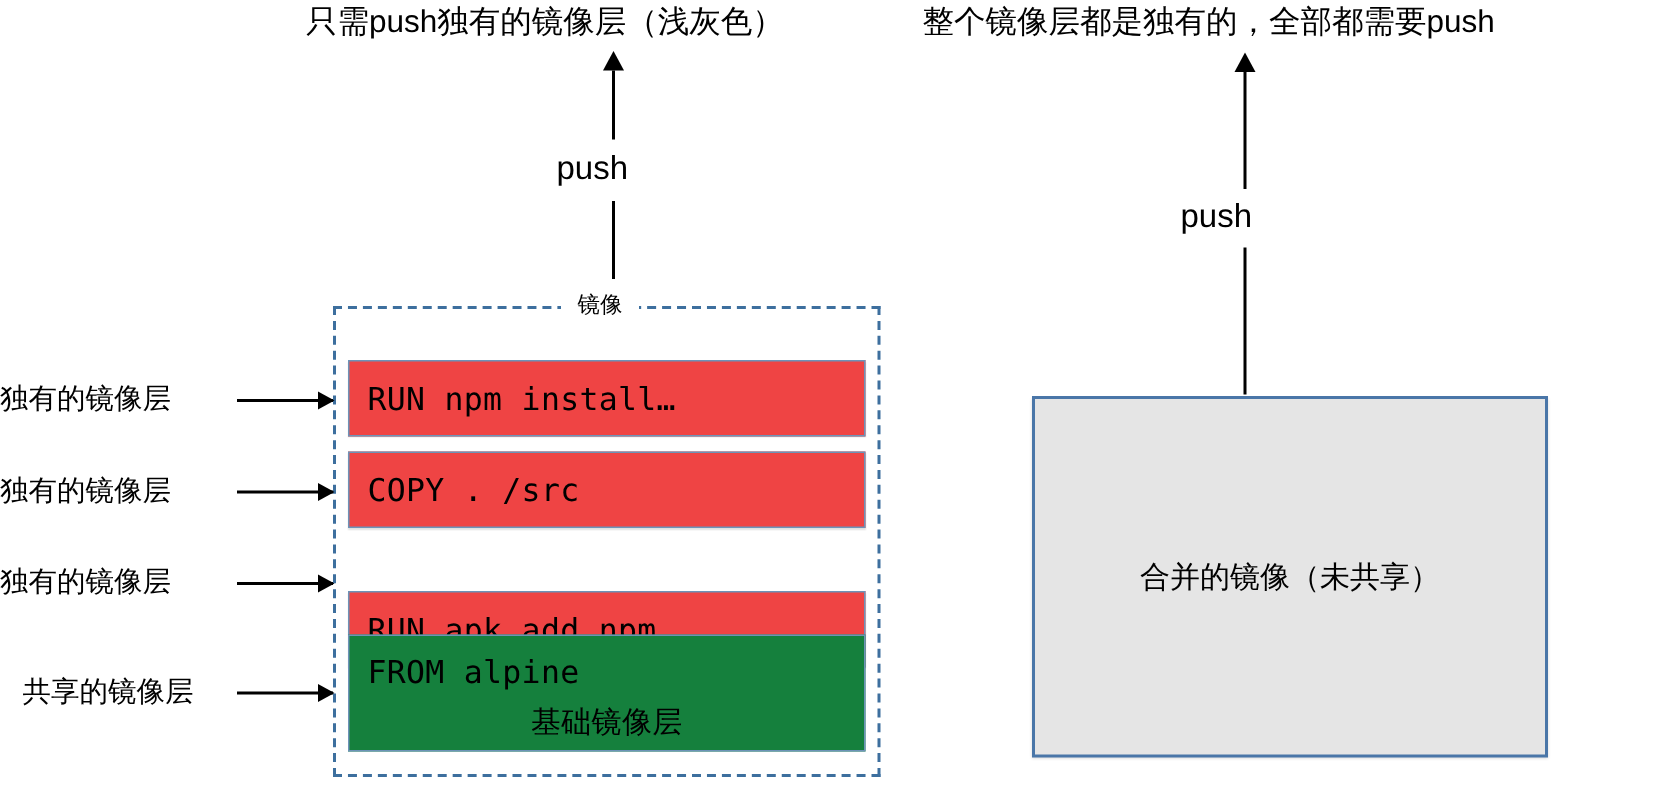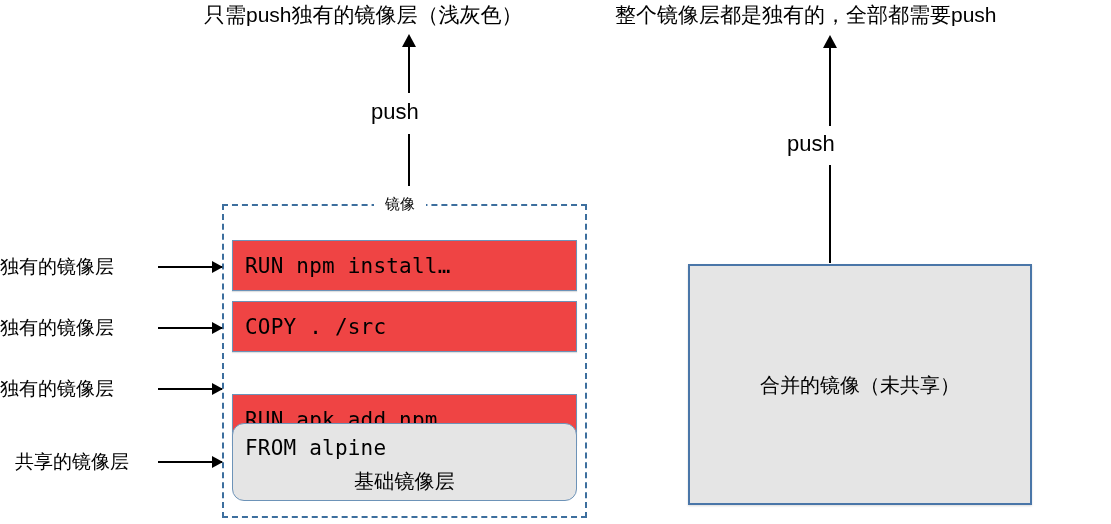--- a/index.html
+++ b/index.html
@@ -106,26 +106,25 @@
   .layer.unique {
     background: #ef4444;
     height: 51px;
     box-shadow: 0 1px 1px rgba(0,0,0,0.12);
   }
   #layer-0 { top: 240px; }
   #layer-1 { top: 301px; }
   #layer-2 { top: 362px; margin-top: 32px; }
 
   .layer.base {
-    background: #e5e5e5;
+    background: #15803d;
     height: 78px;
     top: 423px;
     display: block;
     padding: 0;
-    border-radius: 12px;
   }
   #base-cmd {
     position: absolute;
     left: 12px;
     top: 12px;
     font-family: "DejaVu Sans Mono", "Liberation Mono", monospace;
     font-size: 21px;
   }
   #base-caption {
     position: absolute;

